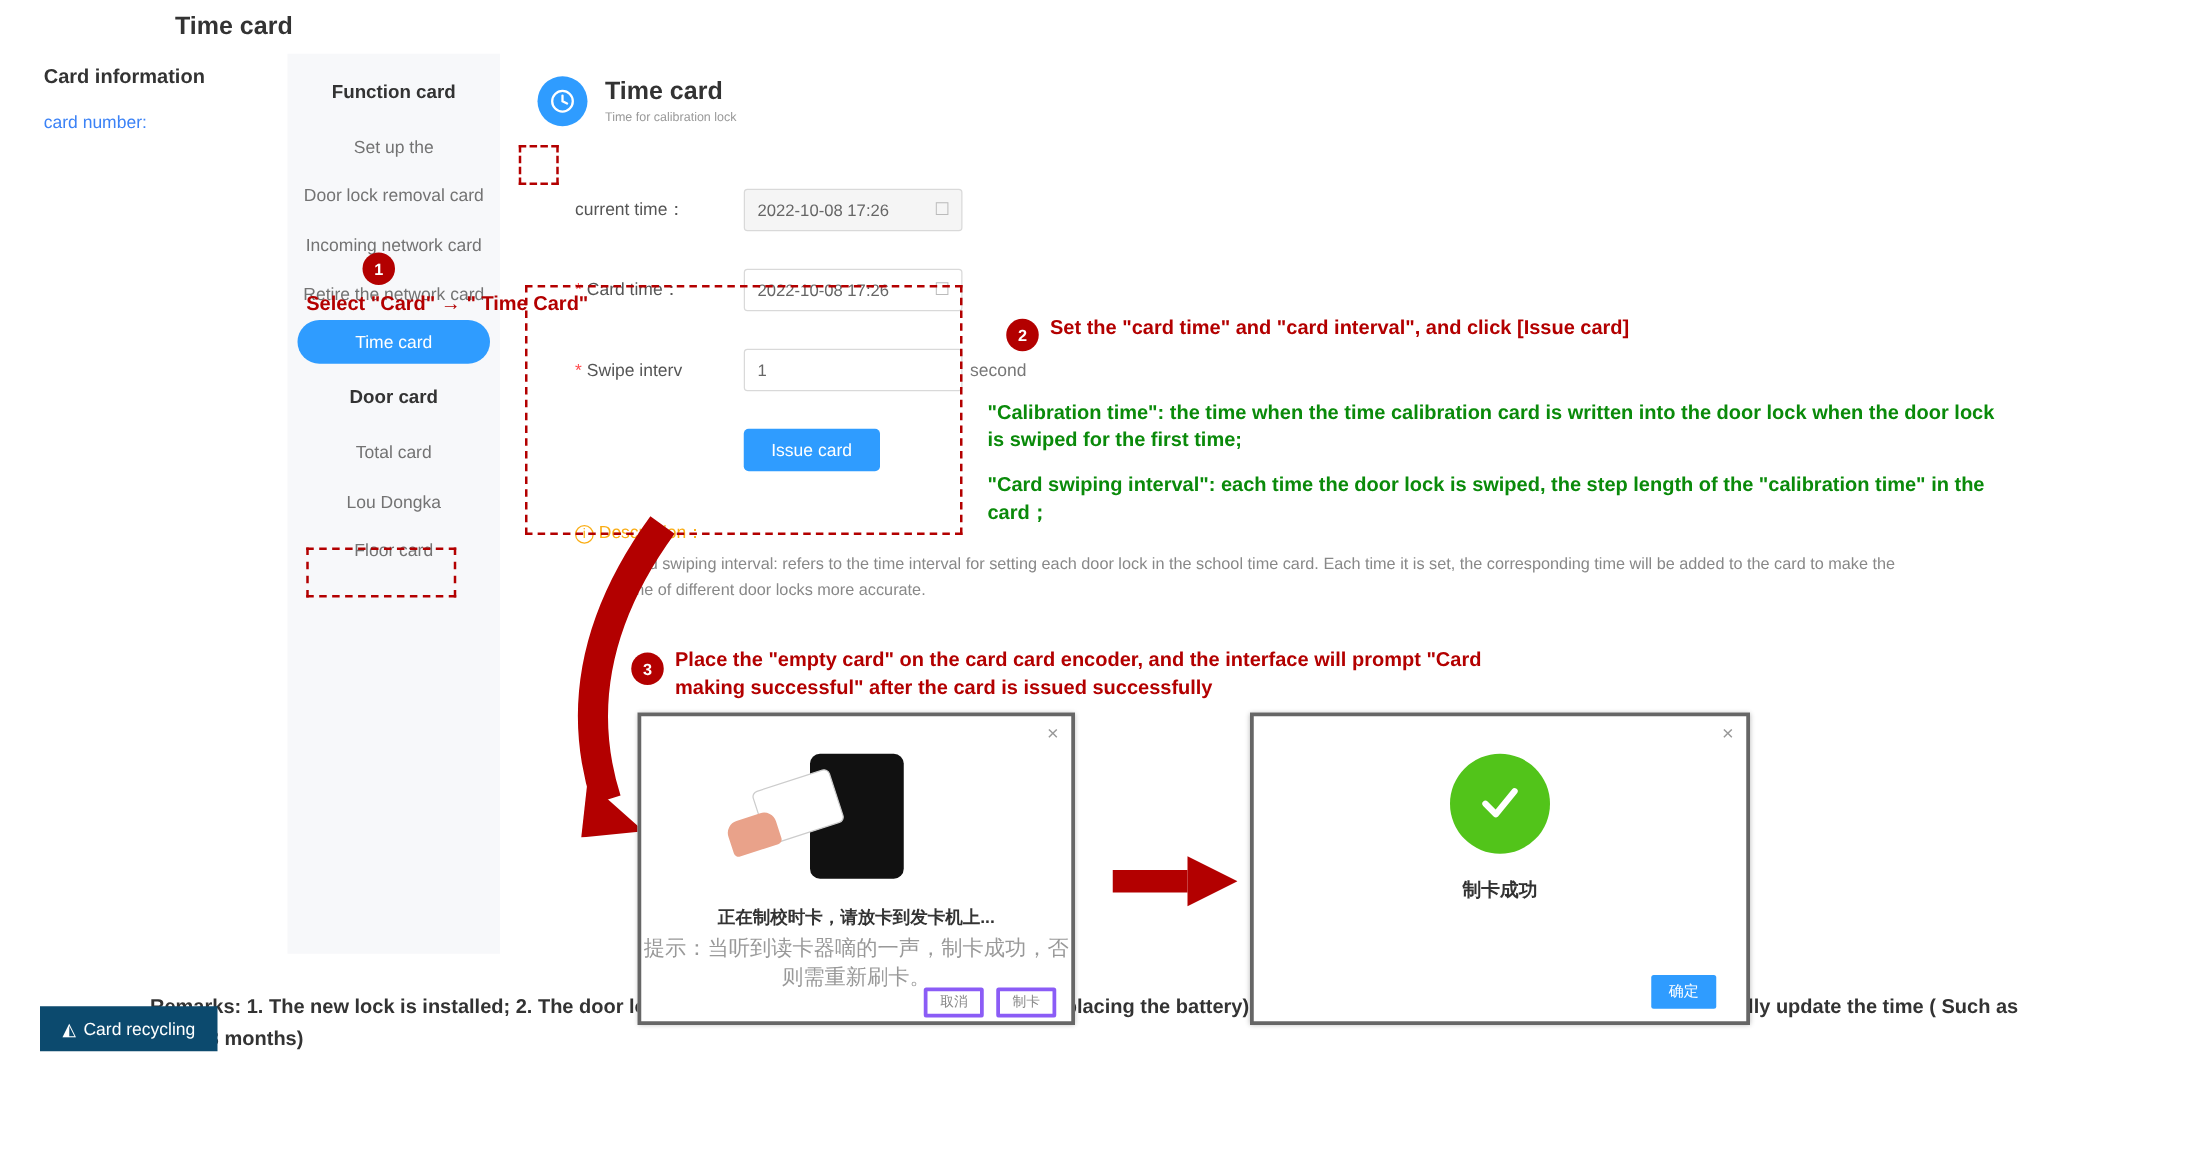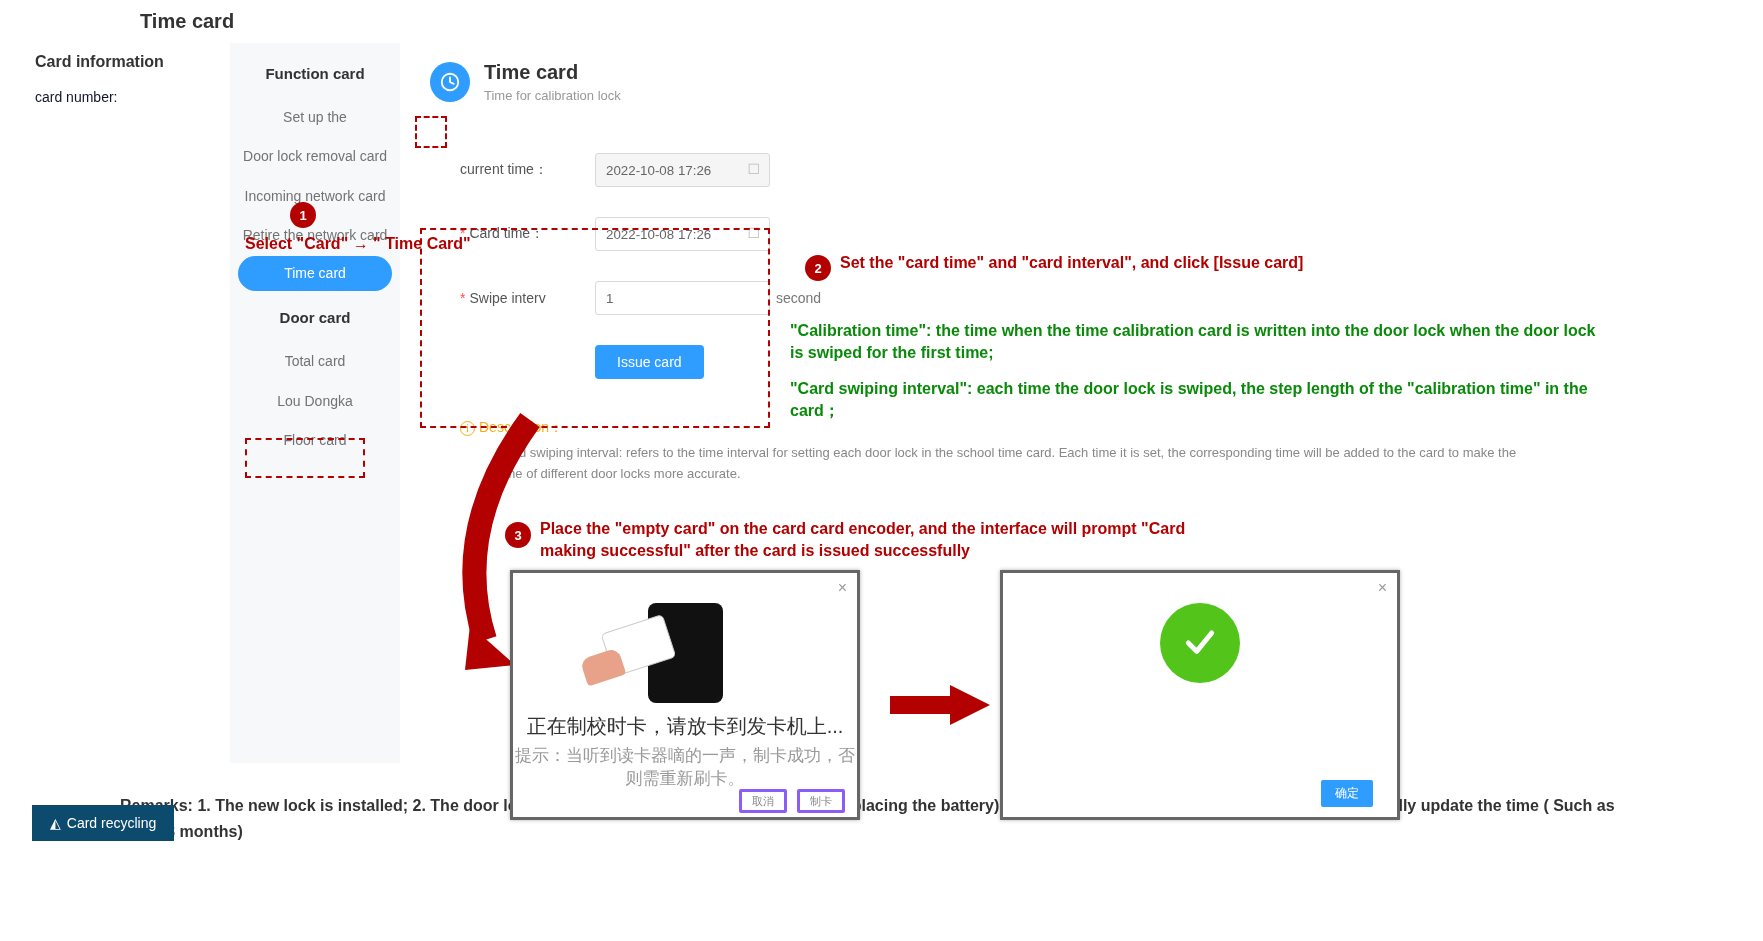--- a/index.html
+++ b/index.html
@@ -1,31 +1,31 @@
 <!DOCTYPE html>
 <html><head>
 <meta charset="utf-8">
 <style>
 *{box-sizing:border-box;margin:0;padding:0;font-family:Arial,"Microsoft YaHei",sans-serif}
 body{background:#fff;color:#333;font-size:14px;width:1763px;position:relative}
 .doc-title{font-size:20px;font-weight:bold;padding:10px 0 10px 140px}
 .top-row{display:flex}
 .left-info{width:230px;padding:10px 0 0 35px}
 .left-info .h{font-weight:bold;font-size:16px;color:#333;margin-bottom:18px}
-.left-info .lbl{font-size:14px;color:#0f172a}
+.left-info .lbl{font-size:14px;color:#3b82f6}
 .sidebar{width:170px;background:#f7f8fa;padding:20px 8px;text-align:center;min-height:720px}
 .sidebar .group{font-weight:bold;font-size:15px;margin:0 0 12px;line-height:1.5}
 .sidebar .item{color:#737373;font-size:14px;padding:10px 4px;line-height:1.4;cursor:pointer}
 .sidebar .item.active{background:#2f9cff;color:#fff;border-radius:18px;padding:8px 0}
 .main{flex:1;position:relative;padding:18px 30px}
 .pg-head{display:flex;align-items:center;gap:14px;margin-bottom:50px}
 .pg-icon{width:40px;height:40px;border-radius:50%;background:#2f9cff;display:flex;align-items:center;justify-content:center}
 .pg-icon svg{fill:#fff}
 .pg-title{font-size:20px;font-weight:bold}
-.pg-sub{color:#999;font-size:13px;margin-top:4px}
+.pg-sub{color:#999;font-size:10px;margin-top:4px}
 .form-row{display:flex;align-items:center;margin:0 0 30px 30px}
 .form-row .lbl{width:135px;text-align:left;padding-right:10px;color:#555}
 .form-row .lbl .req{color:#ff4d4f;margin-right:4px}
 .form-row input{width:175px;height:34px;border:1px solid #d9d9d9;border-radius:3px;padding:0 10px;color:#666}
 .date-wrap{position:relative}
 .date-wrap .cal{position:absolute;right:10px;top:8px;color:#bbb;pointer-events:none}
 .form-row .unit{margin-left:6px;color:#777}
 .issue-btn{background:#2f9cff;color:#fff;border:none;border-radius:4px;padding:9px 22px;font-size:14px;cursor:pointer;margin-left:165px}
 .desc-blk{margin:40px 0 0 30px}
 .desc-h{color:#faad14;font-size:14px;margin-bottom:6px}
@@ -39,21 +39,21 @@
 .green{color:#0a8a0a}
 .num-badge{width:26px;height:26px;border-radius:50%;background:#b30000;color:#fff;display:flex;align-items:center;justify-content:center;font-size:13px}
 .dash-box{border:2px dashed #b30000;position:absolute}
 
 .modal{position:absolute;border:3px solid #666;background:#fff;box-shadow:0 0 4px rgba(0,0,0,.3)}
 .modal .x{position:absolute;right:10px;top:6px;color:#999;font-size:16px}
 .modal5{left:510px;top:570px;width:350px;height:250px;text-align:center}
 .modal5 .reader{width:75px;height:100px;background:#111;border-radius:8px;margin:30px auto 0;position:relative}
 .modal5 .card{width:65px;height:45px;background:#fff;border:1px solid #ccc;border-radius:5px;position:absolute;left:-42px;top:20px;transform:rotate(-18deg)}
 .modal5 .hand{width:40px;height:28px;background:#e9a28a;border-radius:10px 10px 4px 4px;position:absolute;left:-65px;top:50px;transform:rotate(-18deg)}
-.modal5 .t1{font-weight:normal;font-size:20px;margin-top:10px}
+.modal5 .t1{font-weight:bold;font-size:14px;margin-top:22px}
 .modal5 .t2{color:#999;font-size:17px;margin-top:4px}
 .modal5 .btns{position:absolute;bottom:8px;right:12px}
 .modal5 .btns span{border:3px solid #8b5cf6;color:#888;font-size:11px;padding:3px 10px;margin-left:6px;border-radius:2px}
 .modal6{left:1000px;top:570px;width:400px;height:250px;text-align:center}
 .modal6 .chk{width:80px;height:80px;border-radius:50%;background:#52c41a;margin:30px auto 0;display:flex;align-items:center;justify-content:center}
 .modal6 .t1{font-weight:bold;font-size:15px;margin-top:20px}
 .modal6 .okb{position:absolute;bottom:10px;right:24px;background:#2f9cff;color:#fff;font-size:12px;padding:5px 14px;border-radius:2px}
 .big-arrow{position:absolute;left:890px;top:680px}
 .curve-arrow{position:absolute;left:430px;top:410px}
 .remarks{padding:30px 120px 40px;font-weight:bold;font-size:16px;line-height:1.6}
@@ -172,16 +172,17 @@
   </div>
 </div>
 
 <div class="modal modal6">
   <span class="x">×</span>
   <div class="chk">
     <svg width="40" height="40" viewBox="0 0 24 24">
         <path d="M5 12l5 5 9-11" stroke="#fff" stroke-width="3" fill="none" stroke-linecap="round" stroke-linejoin="round"></path>
       </svg>
   </div>
+  <div class="t1">制卡成功</div>
   <span class="okb">确定</span>
 </div>
 
 <div class="remarks">Remarks: 1. The new lock is installed; 2. The door lock is powered off for a long time (such as replacing the battery); 3. The door lock runs for a long time, and periodically update the time ( Such as every 3 months)</div>
 
 </body></html>

